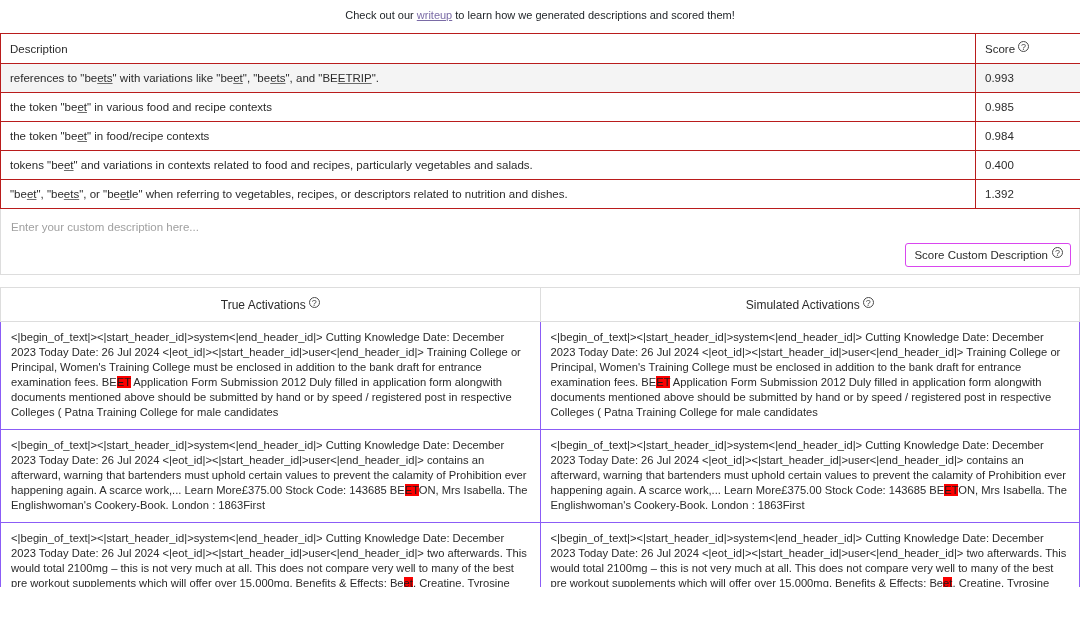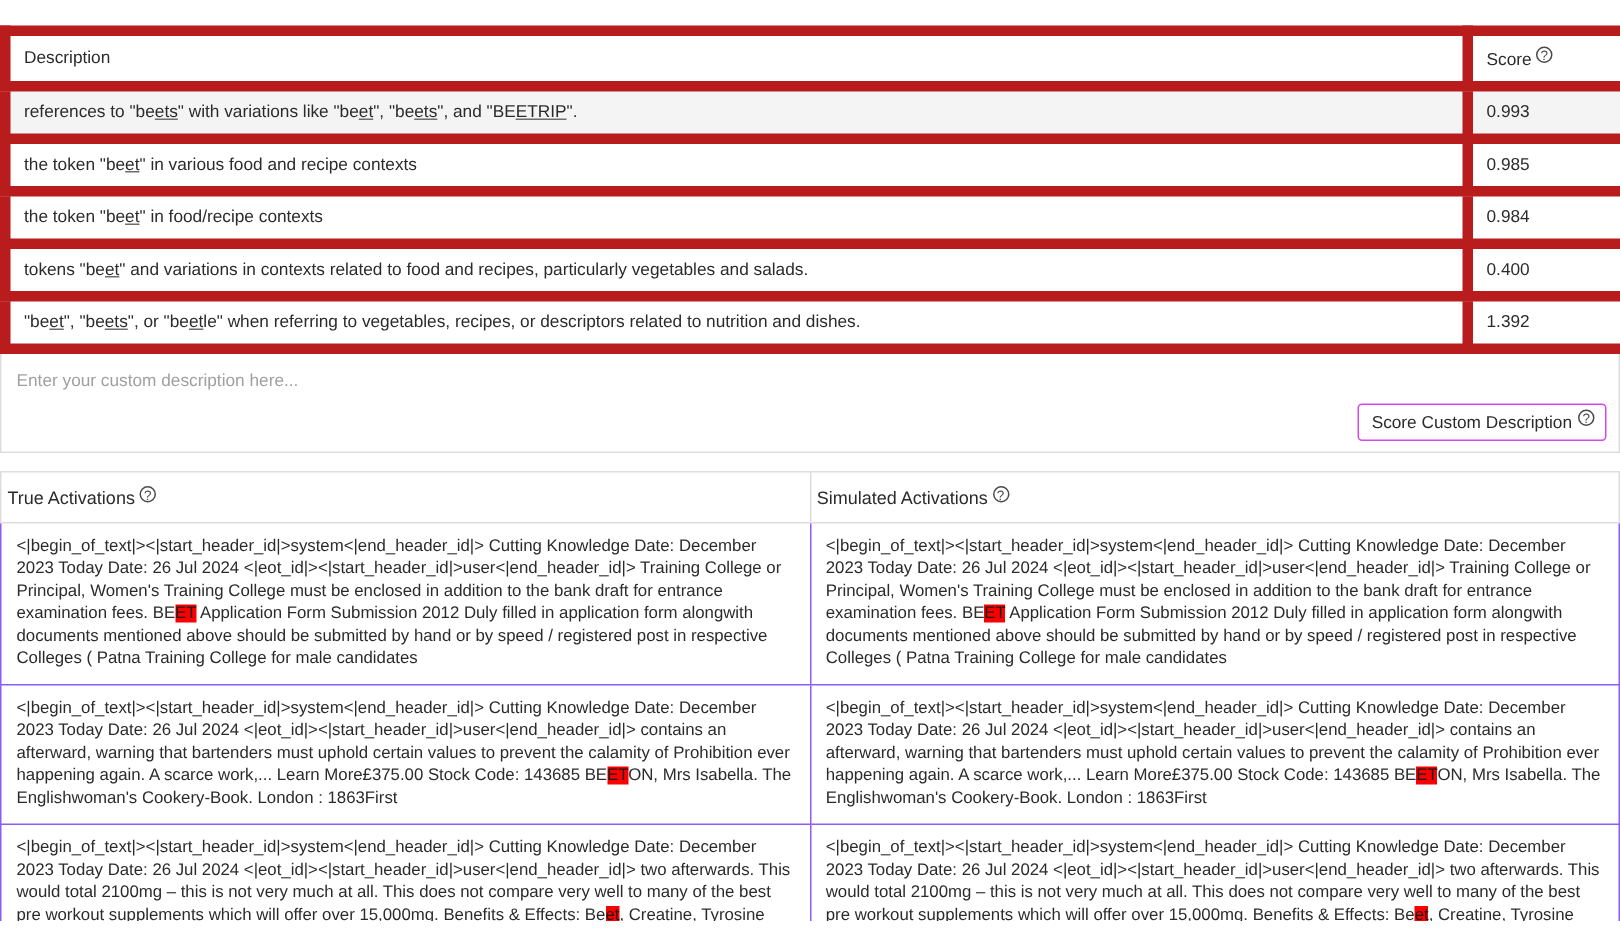--- a/index.html
+++ b/index.html
@@ -70,21 +70,21 @@
   
   .desc-table {
     width: 100%;
     border-collapse: collapse;
     table-layout: fixed;
     margin-top: 9px;
     font-size: 11.5px;
   }
   .desc-table th,
   .desc-table td {
-    border: 7px solid #b91c1c;
+    border: 1px solid #b91c1c;
     padding: 7px 9px;
     text-align: left;
     font-weight: 400;
     color: #2b2b2b;
     vertical-align: middle;
     line-height: 14px;
     height: 26px;
   }
   .desc-table col.c-desc { width: 975px; }
   .desc-table col.c-score { width: 105px; }
@@ -140,21 +140,21 @@
     width: 100%;
     border-collapse: collapse;
     table-layout: fixed;
     font-size: 11.2px;
   }
   .act-table th {
     border: 1px solid #dddddd;
     font-weight: 400;
     font-size: 12px;
     color: #2b2b2b;
-    text-align: left;
+    text-align: center;
     padding: 9px 4px;
     height: 33px;
   }
   .act-table td {
     border: 1px solid #8b5cf6;
     padding: 8px 10px 9px 10px;
     vertical-align: top;
     color: #2b2b2b;
     line-height: 15px;
     word-wrap: break-word;
@@ -166,20 +166,21 @@
     background: #fb0000;
     color: #1a1a1a;
     padding: 0;
     border-radius: 0;
   }
 </style>
 </head>
 <body>
 
 <div class="page-header">
+  <p class="subtitle"><span>Check out our </span><a href="#">writeup</a><span> to learn how we generated descriptions and scored them!</span></p>
 </div>
 
 <table class="desc-table">
   <colgroup>
       <col class="c-desc">
       <col class="c-score">
     </colgroup>
   <thead>
     <tr>
       <th>Description</th>

